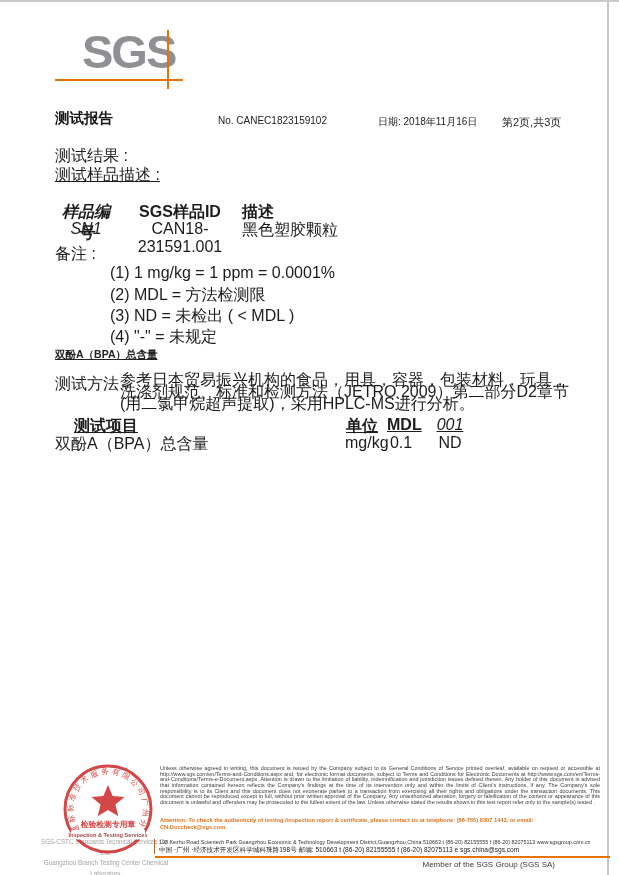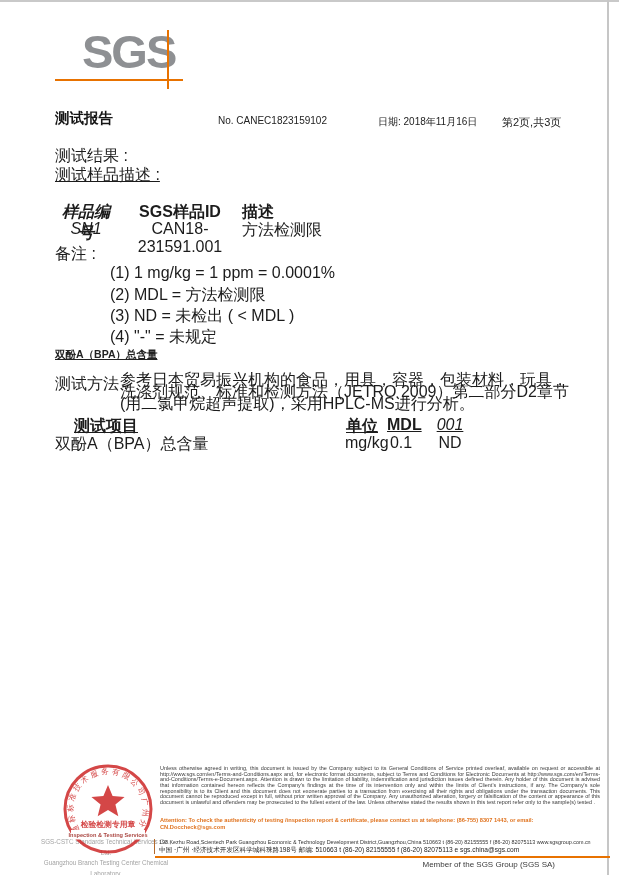--- a/index.html
+++ b/index.html
@@ -76,21 +76,21 @@
   <div class="abs report-pages">第2页,共3页</div>
 
   <div class="abs t10 results-label">测试结果 :</div>
   <div class="abs t10 uline sample-desc-heading">测试样品描述 :</div>
 
   <div class="abs t10 bold sd-head sd-c1">样品编号</div>
   <div class="abs t10 bold sd-head sd-c2">SGS样品ID</div>
   <div class="abs t10 bold sd-head sd-c3">描述</div>
   <div class="abs t10 sd-row sd-c1">SN1</div>
   <div class="abs t10 sd-row sd-c2">CAN18-231591.001</div>
-  <div class="abs t10 sd-row sd-c3">方法检测限</div>
+  <div class="abs t10 sd-row sd-c3">黑色塑胶颗粒</div>
 
   <div class="abs t10 remarks-heading">备注 :</div>
   <div class="abs t10 note note0">(1) 1 mg/kg = 1 ppm = 0.0001%</div>
   <div class="abs t10 note note1">(2) MDL = 方法检测限</div>
   <div class="abs t10 note note2">(3) ND = 未检出 ( &lt; MDL )</div>
   <div class="abs t10 note note3">(4) "-" = 未规定</div>
 
   <div class="abs bold uline bpa-heading">双酚A（BPA）总含量</div>
   <div class="abs t10 method-label">测试方法 :</div>
   <div class="abs t10 method-text">参考日本贸易振兴机构的食品，用具，容器，包装材料，玩具，洗涤剂规范、标准和检测方法（JETRO 2009）第二部分D2章节(用二氯甲烷超声提取)，采用HPLC-MS进行分析。</div>

